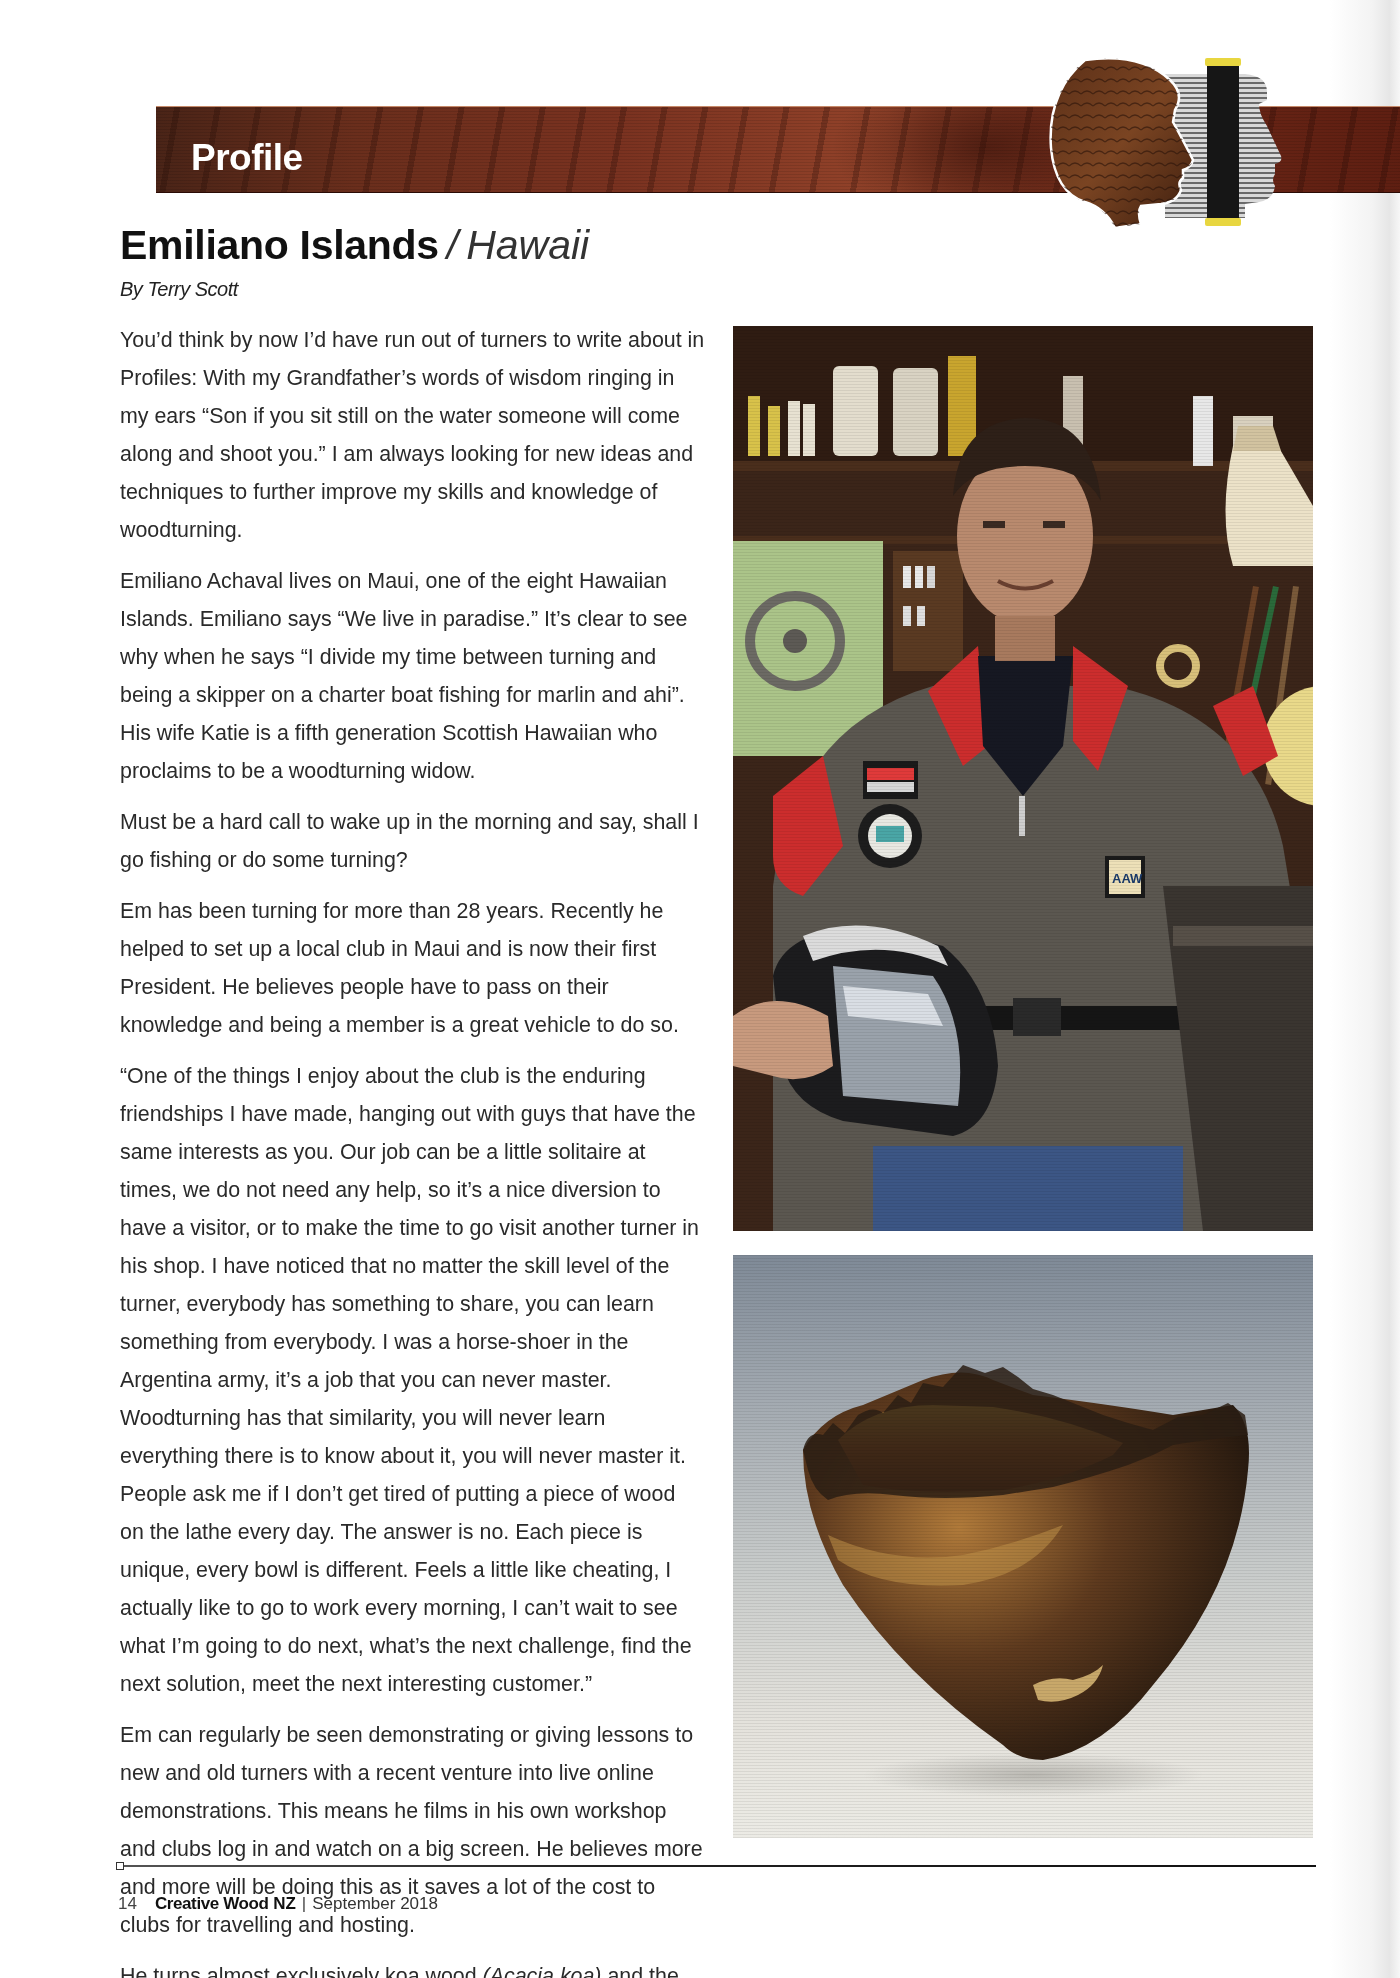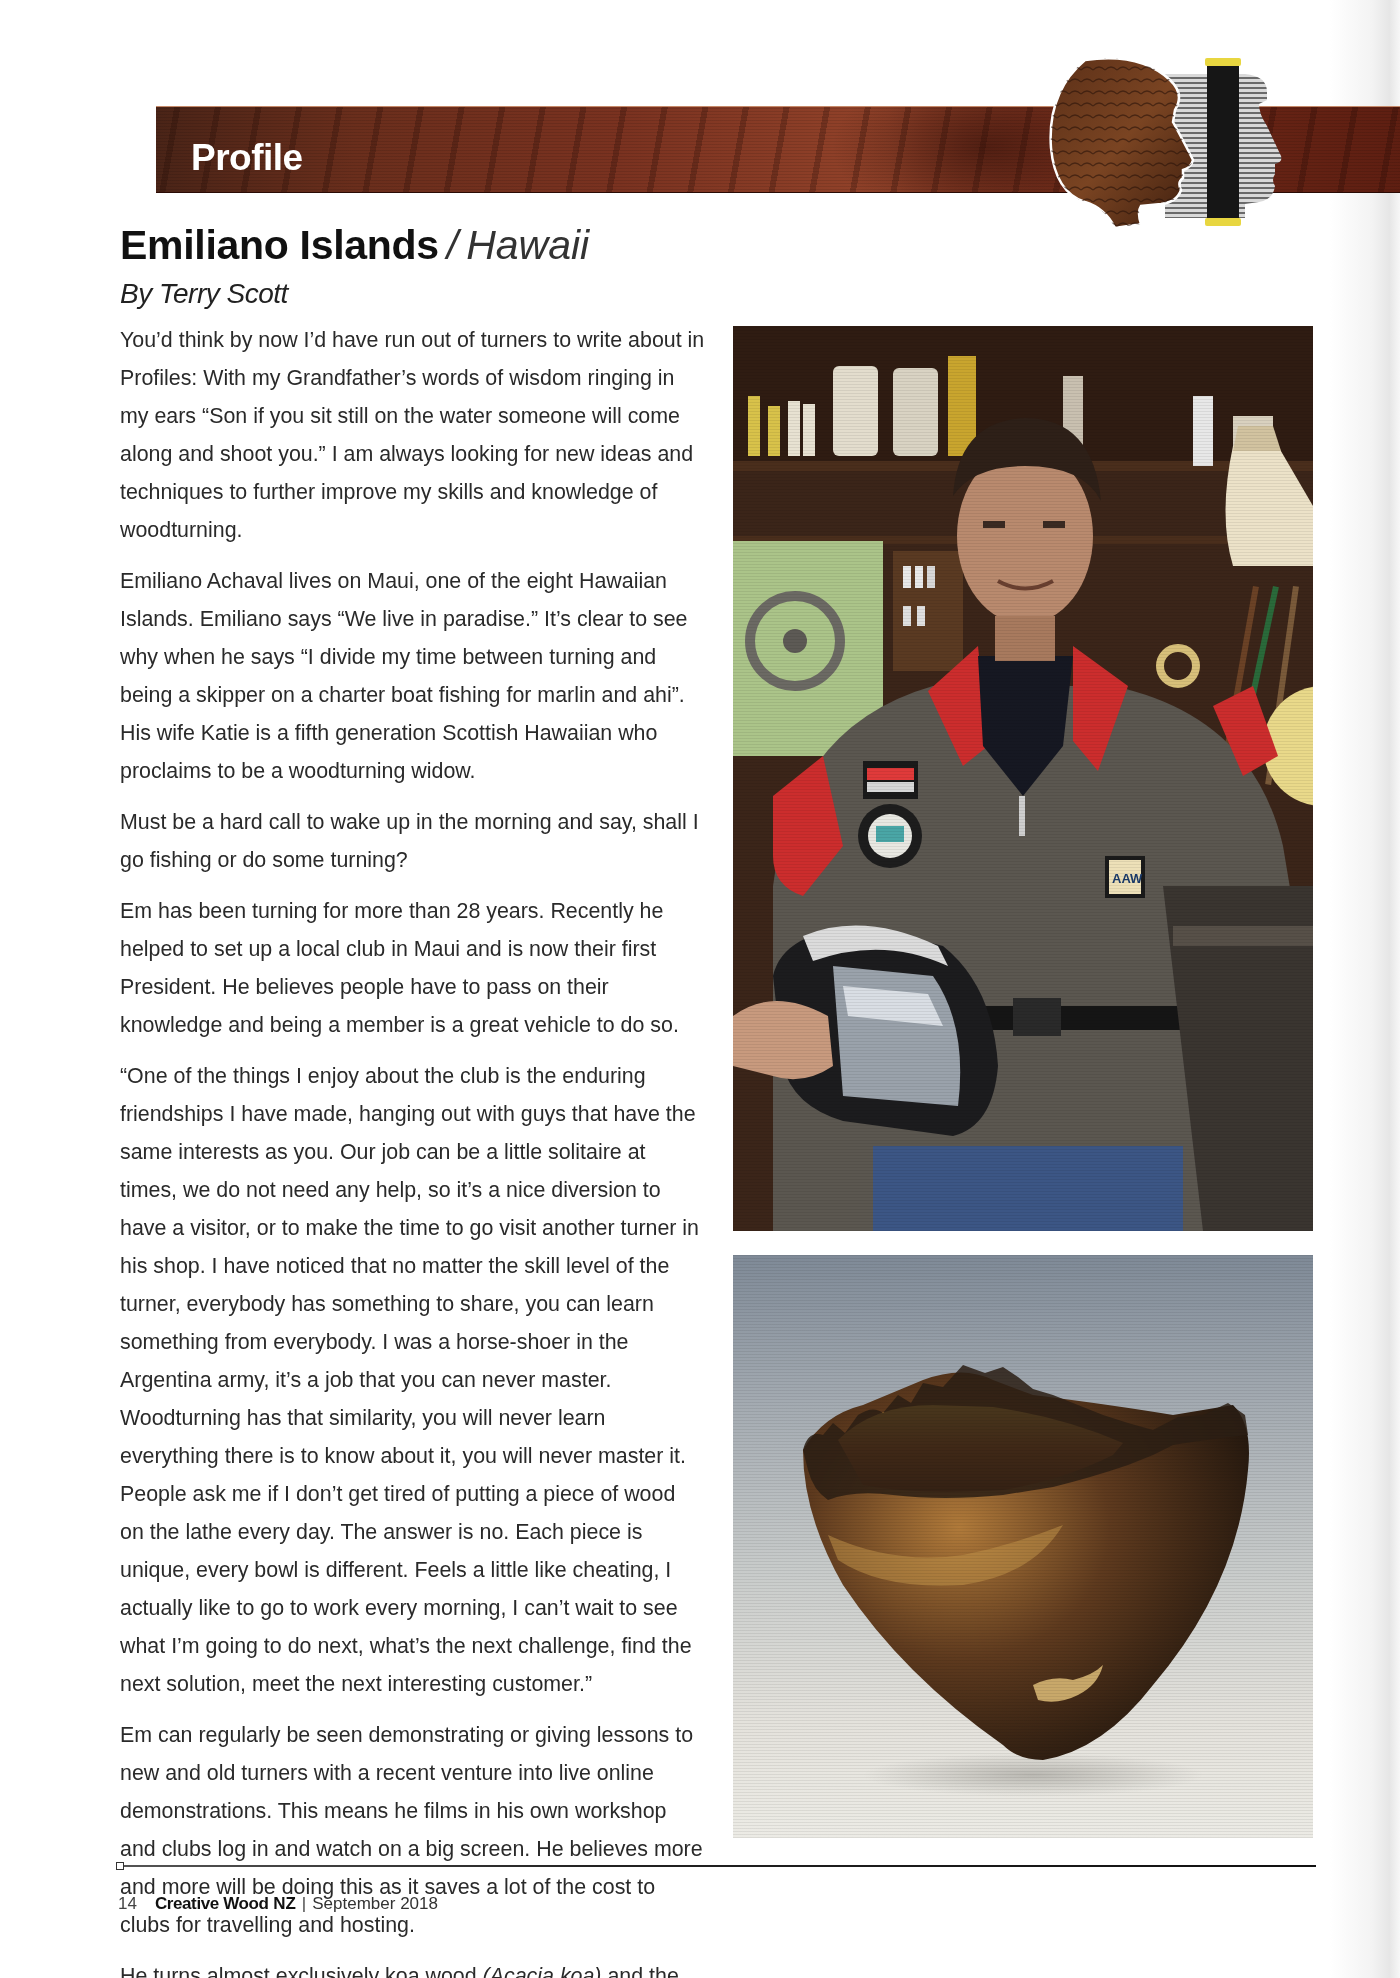--- a/index.html
+++ b/index.html
@@ -34,21 +34,21 @@
   
   .headline {
     position:absolute; left:120px; top:221px; white-space:nowrap;
     font-size:41px; line-height:48px;
   }
   .headline .name { font-weight:700; color:#111; letter-spacing:-0.3px; }
   .headline .sep, .headline .loc { font-weight:300; font-style:italic; color:#333; }
   .headline .sep { margin:0 8px; }
   .byline {
     position:absolute; left:120px; top:278px;
-    font-size:28px; font-style:italic; color:#222; letter-spacing:-0.5px;
+    font-size:20px; font-style:italic; color:#222; letter-spacing:-0.5px;
   }
 
   
   .body-col {
     position:absolute; left:120px; top:321px; width:585px;
     font-size:21.4px; line-height:38px; color:#2a2a2a;
   }
   .body-col p { margin:0 0 13px 0; }
   .body-col em { font-style:italic; }
 

